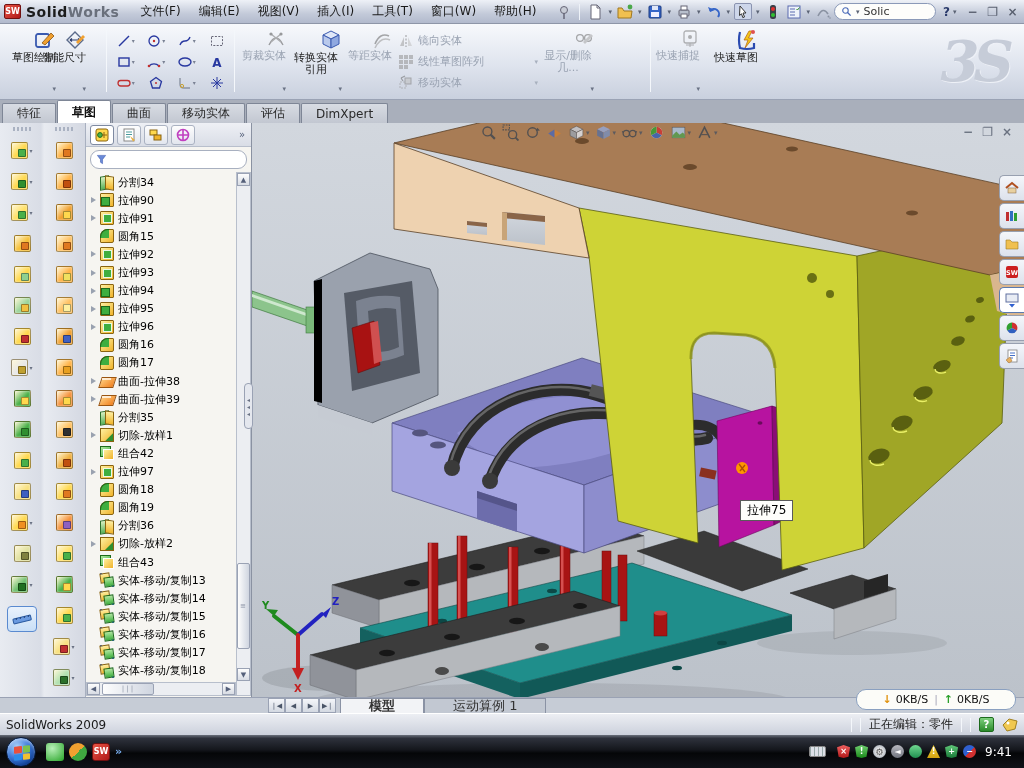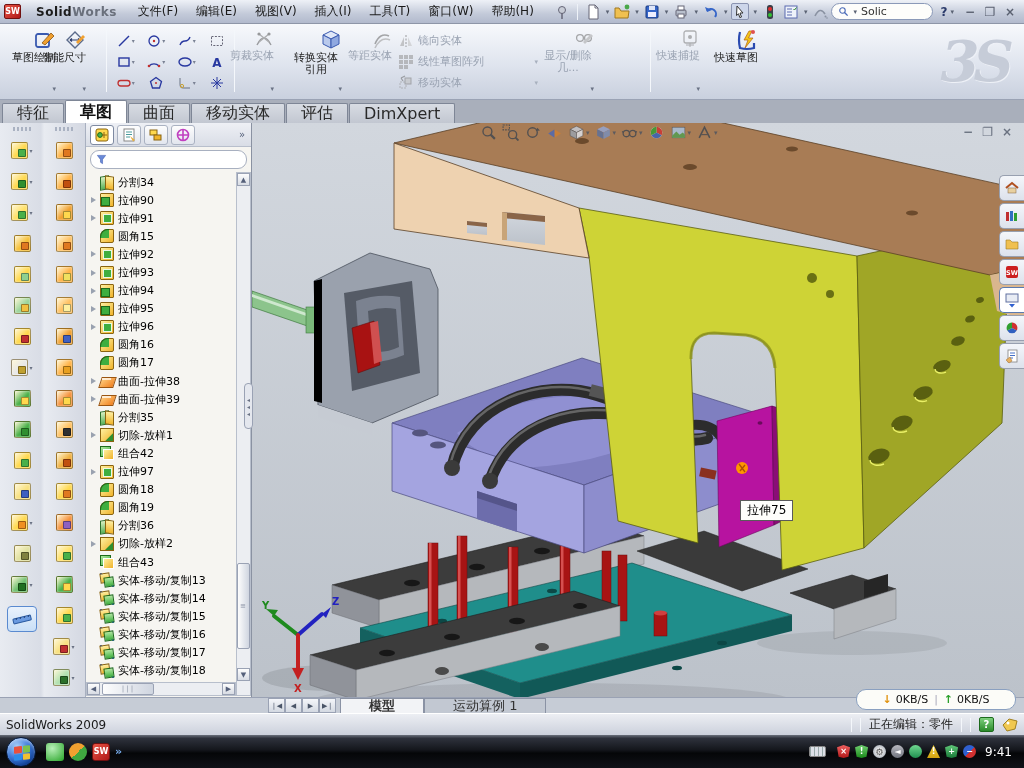--- a/index.html
+++ b/index.html
@@ -6,21 +6,21 @@
   html,body{width:1024px;height:768px;overflow:hidden}
   body{font-family:"DejaVu Sans","Liberation Sans",sans-serif;font-size:12px;color:#222;-webkit-font-smoothing:antialiased}
   #app{position:relative;width:1024px;height:768px;background:#bef264;overflow:hidden}
 
   
   #titlebar{position:absolute;left:0;top:0;width:1024px;height:24px;
     background:linear-gradient(#eef1f7,#c3cad9 60%,#b2bacd);border-bottom:1px solid #8e96a8;
     display:flex;align-items:center;gap:2px;padding:0 4px;z-index:40}
   .swcube{width:17px;height:15px;background:linear-gradient(135deg,#e85545,#b01818);border:1px solid #701010;border-radius:2px;
     color:#fff;font-size:8px;font-weight:bold;display:flex;align-items:center;justify-content:center}
-  #logo-text{font-size:12px;letter-spacing:.5px;margin:0 10px 0 13px;white-space:nowrap}
+  #logo-text{font-size:14px;letter-spacing:.5px;margin:0 10px 0 3px;white-space:nowrap}
   #logo-text b{color:#1c1c1c}#logo-text span{color:#6a707c;font-weight:bold}
   .menu-item{padding:2px 9px;font-size:12px;color:#1a1a1a;white-space:nowrap;border-radius:2px}
   #tb-icons{display:flex;align-items:center;gap:3px;margin-left:8px}
   .tbi{width:18px;height:17px;display:flex;align-items:center;justify-content:center}
   .tbi svg{display:block}
   .tb-drop{font-size:7px;color:#5a6273;margin:0 1px}
   .tb-sep{width:1px;height:16px;background:#9aa2b4;border-right:1px solid #eef2f8;margin:0 3px}
   #search-pill{height:17px;width:102px;border:1px solid #8a99b8;border-radius:9px;background:#fdfdfb;
     display:flex;align-items:center;gap:3px;padding:0 6px;font-size:11px;color:#333}
   #win-controls{display:flex;gap:6px;margin-left:6px;align-items:center}
@@ -42,21 +42,21 @@
   .pal-cell .drop{font-size:6px;color:#7a8294}
   #cm-stack{position:absolute;left:398px;top:6px;width:140px;font-size:11px;color:#9aa3b2}
   .stack-row{display:flex;align-items:center;gap:4px;height:21px;white-space:nowrap}
   .stack-row svg{filter:grayscale(1);opacity:.55}
   .stack-row .drop{margin-left:auto;font-size:7px;color:#a8b0be}
   #ds-watermark{position:absolute;right:16px;top:4px;font-size:56px;font-style:italic;font-weight:bold;
     color:#c6ccd8;letter-spacing:-6px;font-family:"DejaVu Serif","Liberation Serif",serif;text-shadow:1px 1px 0 #eef1f7}
 
   
   #ribbon-tabs{position:absolute;left:0;top:100px;width:1024px;height:23px;background:#a9afbb;display:flex;align-items:flex-end;padding-left:2px;z-index:30}
-  .rtab{height:20px;padding:5px 14px;font-size:16px;display:flex;align-items:center;background:linear-gradient(#d8dce3,#c2c7d1);
+  .rtab{height:20px;padding:5px 14px;font-size:12px;display:flex;align-items:center;background:linear-gradient(#d8dce3,#c2c7d1);
     border:1px solid #7e8696;border-bottom:none;margin-right:1px;color:#2a2a2a;border-radius:2px 2px 0 0}
   .rtab.active{background:#fff;height:23px;font-weight:bold;color:#111}
 
   
   #left-toolbars{position:absolute;left:0;top:123px;width:86px;height:574px;
     background:linear-gradient(90deg,#e8ebf1,#d9dde6 48%,#e8ebf1 52%,#d4d8e2);border-right:1px solid #a8b0c0;z-index:20}
   .ltb-col{position:absolute;top:2px;width:42px;display:flex;flex-direction:column;align-items:center}
   .grip{width:18px;height:4px;margin:2px 0 4px;background:repeating-linear-gradient(90deg,#aab2c2 0 2px,transparent 2px 4px)}
   .ltb-item{display:flex;align-items:center;height:31px}
   .fico{width:17px;height:17px;border:1px solid rgba(90,70,20,.55);border-radius:2px;position:relative;box-shadow:inset 0 0 2px rgba(255,255,255,.7)}
@@ -349,21 +349,21 @@
           </svg>
           <span class="drop">▾</span>
         </div>
         <div class="pal-cell">
           <svg width="16" height="16" viewBox="0 0 16 16">
             <path d="M8 2 V14 M2 8 H14 M4 4 L12 12 M12 4 L4 12" stroke="#2838a0" stroke-width="1"></path>
           </svg>
         </div>
       </div>
     <div class="cm-sep" style="left:234px"></div>
-    <div class="cm-big dis" style="left:228px;width:46px">
+    <div class="cm-big dis" style="left:240px;width:46px">
       <svg width="20" height="20" viewBox="0 0 20 20">
           <path d="M3 16 Q10 2 17 16" fill="none" stroke="#3a5ab0" stroke-width="1.4"></path>
           <path d="M5 5 L15 13 M15 5 L5 13" stroke="#777" stroke-width="1.4"></path>
           <circle cx="5" cy="5" r="1.6" fill="#c03030"></circle>
           <circle cx="15" cy="5" r="1.6" fill="#c03030"></circle>
         </svg>
       <span class="lbl">剪裁实体</span>
         <span class="drop">▾</span>
     </div>
     <div class="cm-big" style="left:290px;width:52px">

